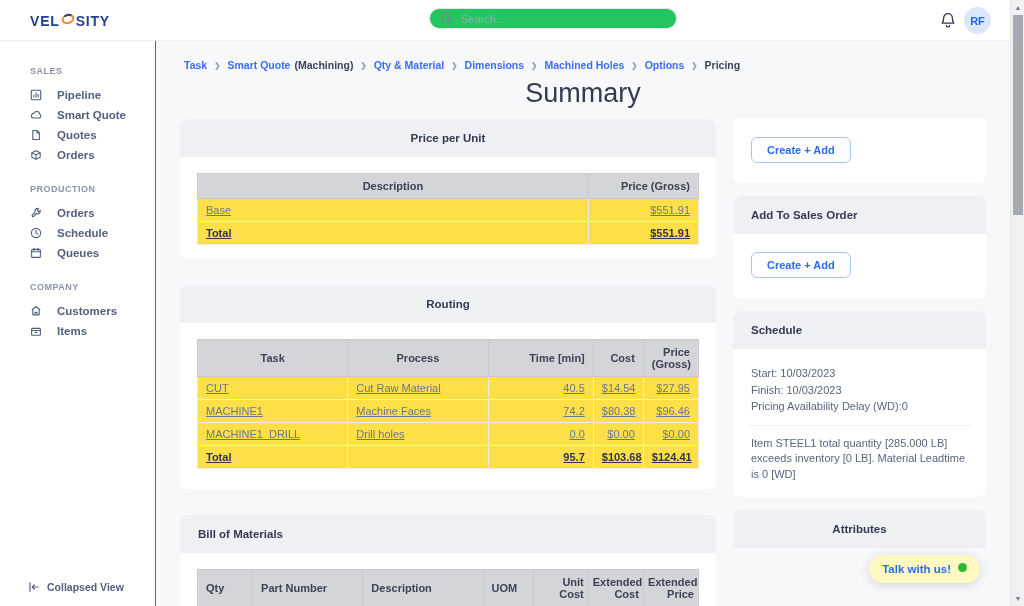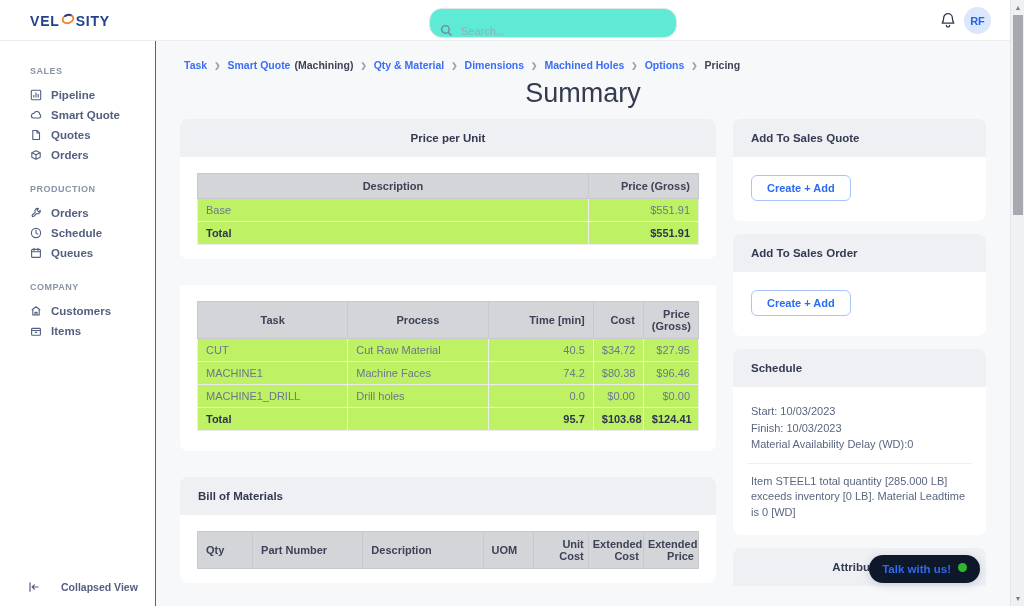--- a/index.html
+++ b/index.html
@@ -2,35 +2,35 @@
 <html><head>
 <meta charset="utf-8">
 <style>
   * { margin:0; padding:0; box-sizing:border-box; }
   html,body { width:1024px; height:606px; overflow:hidden; font-family:"Liberation Sans",sans-serif; background:#fff; position:relative; }
 
   
   .header { position:absolute; top:0; left:0; right:0; height:41px; background:#fff; border-bottom:1px solid #ebedf0; z-index:5; }
   .logo { position:absolute; left:30px; top:12px; display:flex; align-items:center; font-weight:800; font-size:14px; color:#24418e; letter-spacing:.8px; }
   .logo .o-swoosh { margin:0 1px; display:inline-block; }
-  .search-pill { position:absolute; left:429px; top:8px; width:248px; height:30px; border:1px solid #e1e5ec; border-radius:13px; background:#5eead4; display:flex; align-items:flex-end; padding:0 10px; }
+  .search-pill { position:absolute; left:429px; top:8px; width:248px; height:21px; border:1px solid #e1e5ec; border-radius:13px; background:#22c55e; display:flex; align-items:center; padding:0 10px; }
   .search-pill svg { flex:none; }
   .search-pill input { border:none; outline:none; background:transparent; font-family:inherit; font-size:11px; color:#44506b; margin-left:8px; width:100%; }
   .search-pill input::placeholder { color:#a0a8ba; }
   .bell { position:absolute; left:940px; top:12px; cursor:pointer; }
   .avatar { position:absolute; left:964px; top:7px; width:27px; height:27px; border-radius:50%; background:#dbe7fd; color:#2563eb; font-weight:700; font-size:11px; display:flex; align-items:center; justify-content:center; cursor:pointer; }
 
   
   .sidebar { position:absolute; top:41px; left:0; width:156px; bottom:0; background:#fff; border-right:1px solid #c2410c; z-index:4; }
   .side-section { margin-top:19px; }
   .side-section:first-child { margin-top:25px; }
   .side-title { font-size:9px; font-weight:700; color:#8b93a7; letter-spacing:.5px; margin:0 0 9px 30px; }
-  .side-item { display:flex; align-items:center; gap:9px; padding:4px 0 4px 30px; font-size:11.5px; font-weight:600; color:#525f7f; cursor:pointer; }
+  .side-item { display:flex; align-items:center; gap:15px; padding:4px 0 4px 30px; font-size:11.5px; font-weight:600; color:#525f7f; cursor:pointer; }
   .side-item svg { flex:none; }
-  .collapsed-view { position:absolute; bottom:13px; left:28px; display:flex; align-items:center; gap:21px; font-size:10.5px; font-weight:600; color:#525f7f; cursor:pointer; }
+  .collapsed-view { position:absolute; bottom:13px; left:28px; display:flex; align-items:center; gap:7px; font-size:10.5px; font-weight:600; color:#525f7f; cursor:pointer; }
 
   
   .main { position:absolute; top:41px; left:156px; right:14px; bottom:0; background:#f7f8fa; overflow:hidden; }
   .breadcrumb { padding:18px 0 0 28px; font-size:10.5px; font-weight:600; color:#3f4254; display:flex; align-items:center; flex-wrap:nowrap; white-space:nowrap; }
   .breadcrumb a { color:#3b6ef5; text-decoration:none; cursor:pointer; }
   .crumb-sep { color:#9aa1b2; font-size:7.5px; margin:0 7px; }
   .crumb-plain { margin-left:4px; }
   .page-title { text-align:center; font-size:27px; font-weight:500; color:#343a50; margin:7px 0 10px; }
   .cols { display:flex; gap:17px; padding:0 24px; align-items:flex-start; }
   .col-left { width:536px; flex:none; }
@@ -40,39 +40,39 @@
   .card { margin-bottom:26px; border-radius:8px; }
   .col-right .card { margin-bottom:13px; }
   .card-header { background:#eef0f4; border-radius:8px 8px 0 0; padding:13px 18px; font-size:11.5px; font-weight:700; color:#333a52; }
   .card-header.centered { text-align:center; }
   .card-body { background:#fff; border-radius:0 0 8px 8px; padding:16px 17px 14px; }
   .col-right .card-body { padding:14px 14px 14px; }
 
   
   table { width:100%; border-collapse:collapse; font-size:11px; table-layout:fixed; }
   th { background:#d4d5d8; font-weight:700; color:#3c4257; padding:6px 8px; border:1px solid #c8c9cd; text-align:center; }
-  td { padding:5px 8px; color:#6b7690; border:1px solid #ececec; background:#bef264; }
+  td { padding:5px 8px; color:#6b7690; border:1px solid #ececec; background:#fde047;text-decoration:underline; }
   tr.total-row td { font-weight:700; color:#2e3550; }
   .ta-l { text-align:left !important; }
   .ta-r { text-align:right !important; }
 
   
   .btn-outline { display:inline-block; background:#fff; border:1px solid #a9c3fb; color:#2b6bf3; font-weight:700; font-size:11px; font-family:inherit; padding:6px 15px; border-radius:6px; cursor:pointer; margin:4px 0 6px 4px; }
   .sched-block { font-size:11px; color:#5a6680; line-height:1.5; padding:4px 4px 10px; }
   .sched-alert { border-top:1px solid #edeff2; font-size:11px; color:#5a6680; line-height:1.45; padding:10px 4px 6px; }
 
   
   .scrollbar { position:absolute; top:0; right:0; width:14px; height:606px; background:#f0f1f2; border-left:1px solid #e4e5e7; z-index:20; }
   .scroll-thumb { position:absolute; top:15px; left:2px; width:10px; height:200px; background:#a6aab0; cursor:pointer; }
   .scroll-arrow { position:absolute; left:0; width:14px; text-align:center; font-size:7px; color:#7a7f87; cursor:pointer; line-height:8px; }
   .scroll-arrow.up { top:4px; }
   .scroll-arrow.down { bottom:3px; }
 
   
-  .chat-pill { position:absolute; right:44px; bottom:23px; background:#0f172a; border-radius:16px; padding:8px 13px; box-shadow:0 2px 10px rgba(40,50,80,.18); display:flex; align-items:flex-start; gap:7px; color:#2b6bf3; font-weight:700; font-size:11.5px; cursor:pointer; z-index:15; }
+  .chat-pill { position:absolute; right:44px; bottom:23px; background:#fef9c3; border-radius:16px; padding:8px 13px; box-shadow:0 2px 10px rgba(40,50,80,.18); display:flex; align-items:flex-start; gap:7px; color:#2b6bf3; font-weight:700; font-size:11.5px; cursor:pointer; z-index:15; }
   .green-dot { width:9px; height:9px; border-radius:50%; background:#2eb82e; }
 </style>
 </head>
 <body>
 
 <div class="header">
   <div class="logo">
     <span>VEL</span>
     <span class="o-swoosh">
       <svg width="14" height="14" viewBox="0 0 14 14">
@@ -227,20 +227,21 @@
               <tr class="total-row">
                 <td class="ta-l">Total</td>
                 <td class="ta-r">$551.91</td>
               </tr>
             </tbody>
           </table>
         </div>
       </div>
 
       <div class="card">
+        <div class="card-header centered">Routing</div>
         <div class="card-body" style="padding-bottom:20px;">
           <table>
             <colgroup>
                 <col style="width:30%">
                 <col style="width:28%">
                 <col style="width:21%">
                 <col style="width:10%">
                 <col style="width:11%">
               </colgroup>
             <thead>
@@ -250,21 +251,21 @@
                 <th class="ta-r">Time [min]</th>
                 <th class="ta-r">Cost</th>
                 <th class="ta-r">Price (Gross)</th>
               </tr>
             </thead>
             <tbody>
               <tr>
                 <td class="ta-l">CUT</td>
                 <td class="ta-l">Cut Raw Material</td>
                 <td class="ta-r">40.5</td>
-                <td class="ta-r">$34.72</td>
+                <td class="ta-r">$14.54</td>
                 <td class="ta-r">$27.95</td>
               </tr>
               <tr>
                 <td class="ta-l">MACHINE1</td>
                 <td class="ta-l">Machine Faces</td>
                 <td class="ta-r">74.2</td>
                 <td class="ta-r">$80.38</td>
                 <td class="ta-r">$96.46</td>
               </tr>
               <tr>
@@ -313,40 +314,39 @@
 
           </table>
         </div>
       </div>
 
     </div>
 
     <div class="col-right">
 
       <div class="card">
-        <div class="card-header">Add To Sales Quote</div>
         <div class="card-body">
           <button class="btn-outline">Create + Add</button>
         </div>
       </div>
 
       <div class="card">
         <div class="card-header">Add To Sales Order</div>
         <div class="card-body">
           <button class="btn-outline">Create + Add</button>
         </div>
       </div>
 
       <div class="card">
         <div class="card-header">Schedule</div>
         <div class="card-body" style="padding-top:12px; padding-bottom:0;">
           <div class="sched-block">
             <div>Start: 10/03/2023</div>
             <div>Finish: 10/03/2023</div>
-            <div>Material Availability Delay (WD):0</div>
+            <div>Pricing Availability Delay (WD):0</div>
           </div>
           <div class="sched-alert" style="padding-bottom:14px;">
             <div>Item STEEL1 total quantity [285.000 LB] exceeds inventory [0 LB]. Material Leadtime is 0 [WD]</div>
           </div>
         </div>
       </div>
 
       <div class="card">
         <div class="card-header centered">Attributes</div>
 

